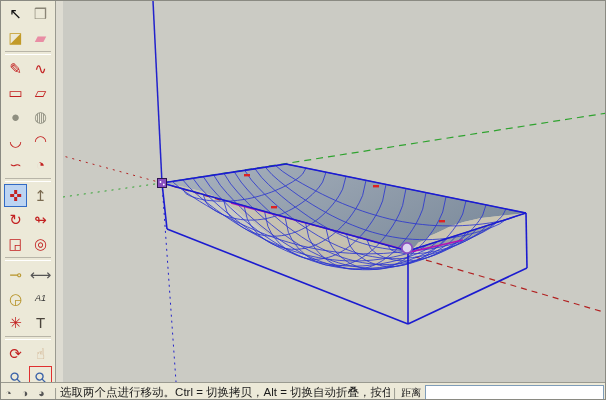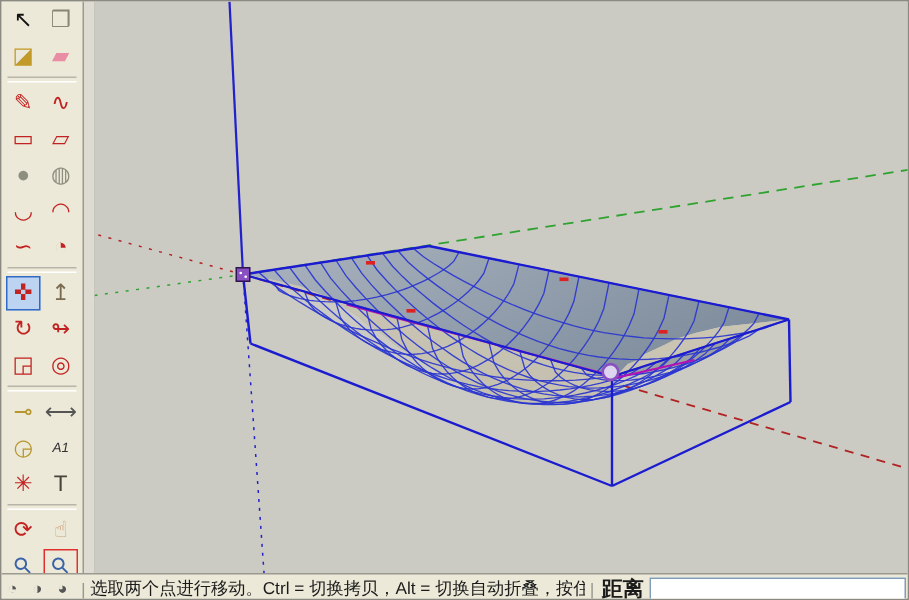--- a/index.html
+++ b/index.html
@@ -23,21 +23,21 @@
   #canvas svg{display:block;}
   
   #watermark{position:absolute;left:13px;top:0px;font-size:13px;color:#a9a9a6;z-index:40;
              letter-spacing:0px;}
   
   #statusbar{position:absolute;left:0;top:381px;width:606px;height:19px;background:#ece9d8;
              border-top:1px solid #9a9a90;display:flex;align-items:center;font-size:12px;color:#1a1a1a;}
   .sb-icons{display:flex;gap:10px;padding:0 6px 0 4px;font-size:11px;color:#555;}
   .sb-sep{color:#9a9a90;padding:0 3px;}
   #sb-msg{white-space:nowrap;overflow:hidden;max-width:330px;font-size:11.5px;}
-  #vcb-label{font-size:14px;padding:0 4px 0 2px;white-space:nowrap;font-weight:bold;}
+  #vcb-label{font-size:10px;padding:0 4px 0 2px;white-space:nowrap;}
   #vcb-input{flex:1;height:14px;margin-right:3px;border:1px solid #7f9db9;background:#ffffff;
              font-size:11px;padding:0 2px;min-width:120px;}
 </style>
 </head>
 <body>
 
 <div id="app">
 
   <div id="toolbar">
       <div class="tb-row">

